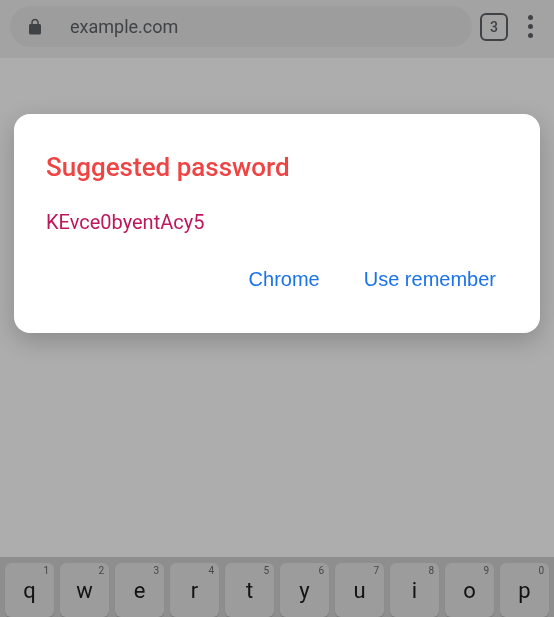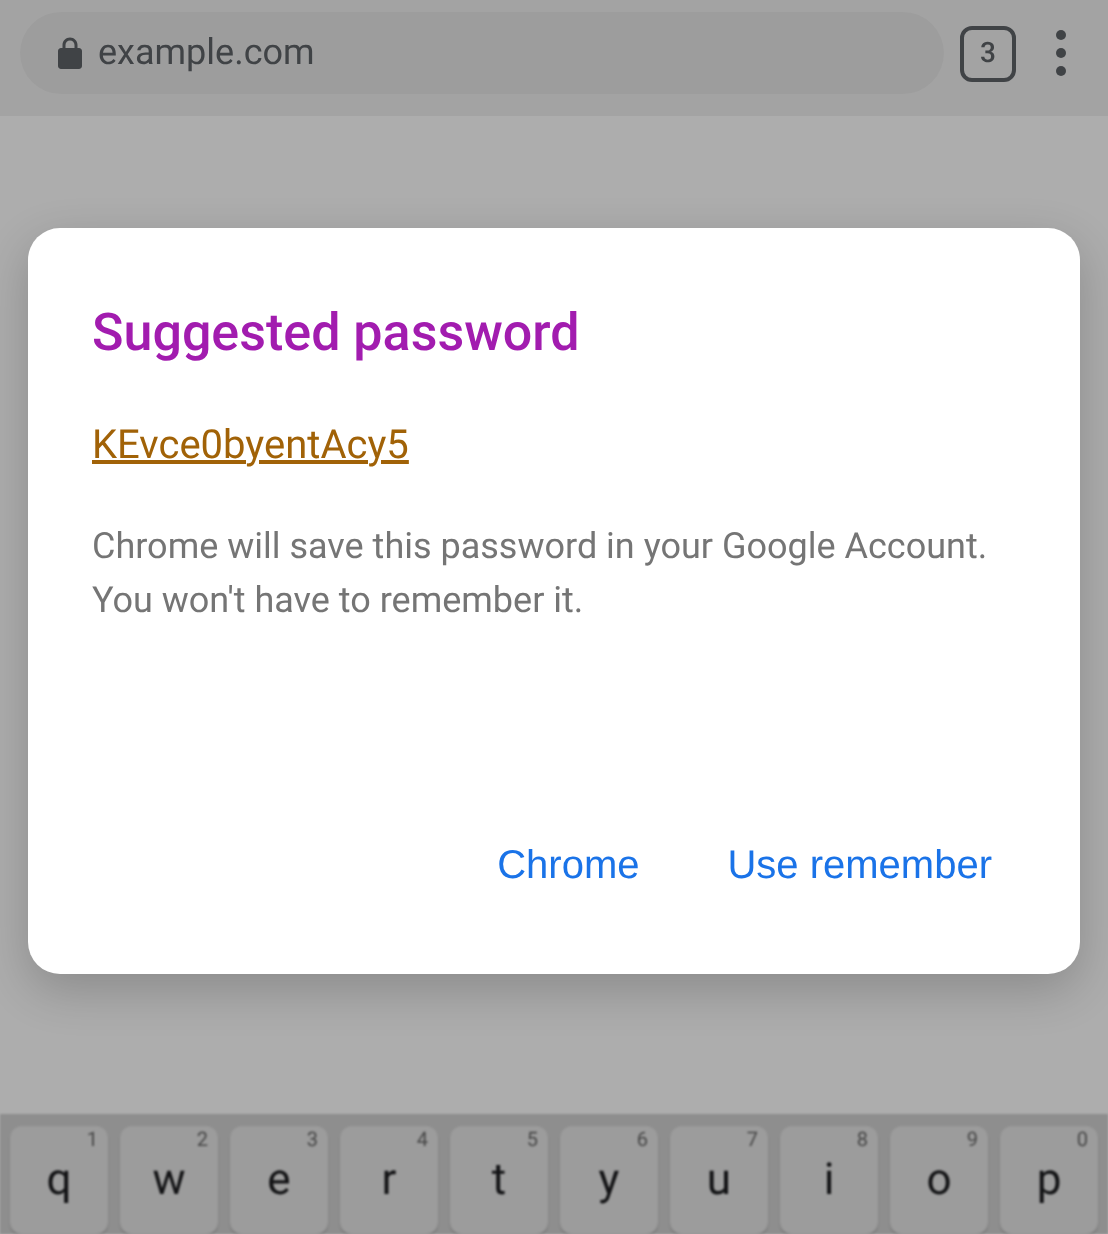--- a/index.html
+++ b/index.html
@@ -22,21 +22,21 @@
       background: #f1f1f1;
       gap: 8px;
     }
     .address-bar {
       flex: 1;
       display: flex;
       align-items: center;
       background: #e8e8e8;
       border-radius: 24px;
       padding: 10px 16px;
-      gap: 5px;
+      gap: 26px;
     }
     .lock-icon {
       width: 18px;
       height: 18px;
       display: flex;
       align-items: center;
       justify-content: center;
     }
     .url-text {
       color: #5f6368;
@@ -93,28 +93,27 @@
       right: 14px;
       background: #ffffff;
       border-radius: 16px;
       z-index: 10;
       padding: 38px 32px 24px 32px;
       box-shadow: 0 8px 24px rgba(0,0,0,0.2);
     }
     .dialog-title {
       font-size: 26px;
       font-weight: 500;
-      color: #a21caf;
+      color: #ef4444;
       margin-bottom: 28px;
     }
     .password-text {
       font-size: 20px;
-      color: #a16207;
+      color: #be185d;
       margin-bottom: 26px;
-      text-decoration: underline;
     }
     .description-text {
       font-size: 18px;
       color: #757575;
       line-height: 1.5;
       margin-bottom: 100px;
     }
     .dialog-buttons {
       display: flex;
       justify-content: flex-end;
@@ -232,18 +231,17 @@
       <span class="key-num">0</span>
       <span>p</span>
     </div>
 </div>
 
 <div class="backdrop"></div>
 
 <div class="dialog">
   <div class="dialog-title">Suggested password</div>
   <div class="password-text">KEvce0byentAcy5</div>
-  <div class="description-text">Chrome will save this password in your Google Account. You won't have to remember it.</div>
   <div class="dialog-buttons">
     <button class="dialog-button">Chrome</button>
     <button class="dialog-button">Use remember</button>
   </div>
 </div>
 
 </body></html>

